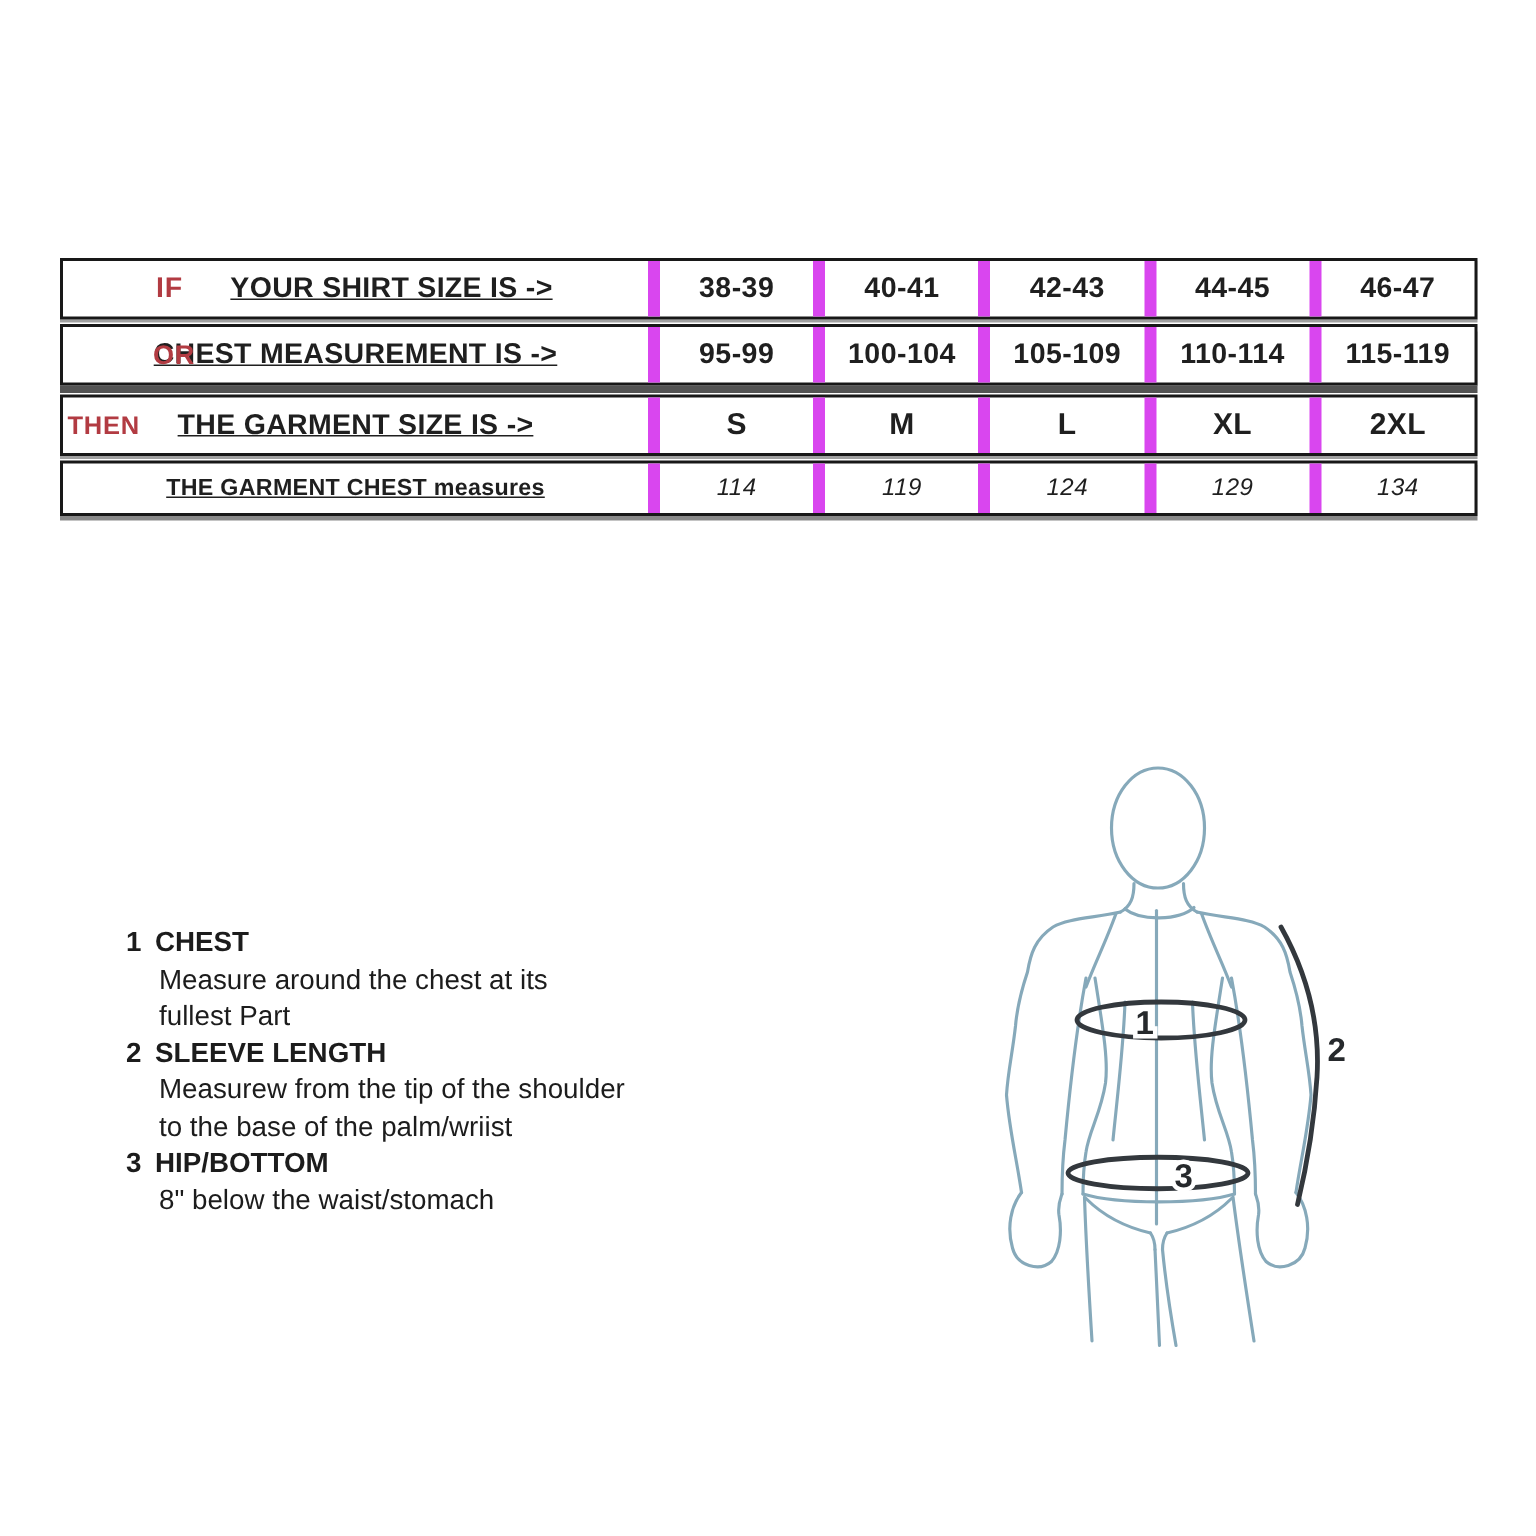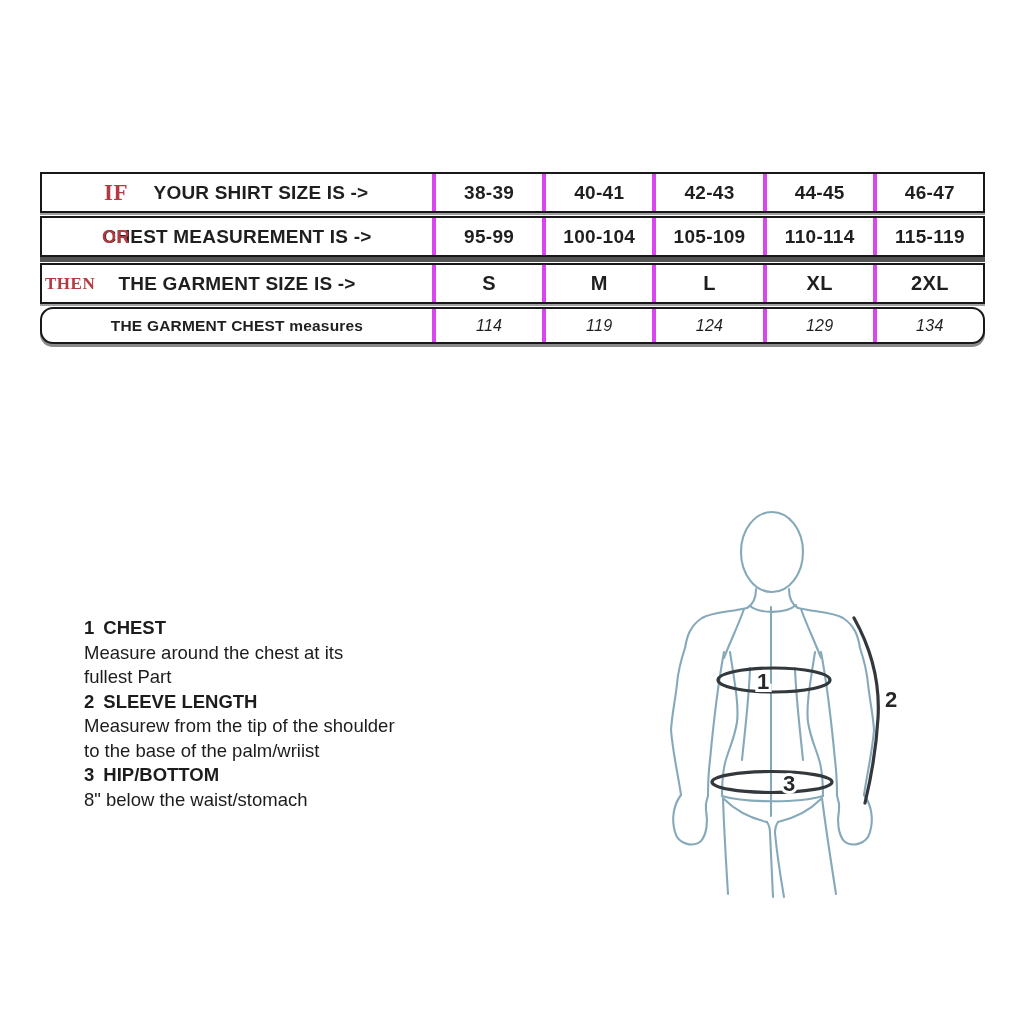--- a/index.html
+++ b/index.html
@@ -8,38 +8,38 @@
     font-family:"Liberation Sans","DejaVu Sans",sans-serif;color:#1f1f1f;
   }
   
   .size-table{position:absolute;left:40px;top:172px;width:945px;display:flex;flex-direction:column;}
   .trow{
     display:grid;grid-template-columns:390px repeat(5,1fr);
     border:2px solid #181818;background:#fff;margin-bottom:3px;
     box-shadow:0 2px 0 rgba(45,45,45,.45);
   }
   .trow.header,.trow.size{height:37px;}
-  .trow.data{height:33px;border-radius:13px;}
+  .trow.data{height:33px;}
   .trow.shift{box-shadow:0 5px 0 rgba(40,40,40,.8);margin-bottom:6px;}
   .trow:last-child{box-shadow:0 3px 0 rgba(40,40,40,.55);}
   .cell{display:flex;align-items:center;justify-content:center;position:relative;}
-  .val-cell{border-left:4px solid #d946ef;font-weight:600;font-size:19px;letter-spacing:.3px;}
+  .val-cell{border-left:8px solid #d946ef;font-weight:600;font-size:19px;letter-spacing:.3px;}
   .trow.size .val-cell{font-weight:800;font-size:20px;}
   .trow.data .val-cell{font-weight:500;font-size:16px;font-style:italic;}
-  .label-cell .lbl{font-weight:700;font-size:19px;letter-spacing:.2px;white-space:nowrap;}
+  .label-cell .lbl{font-weight:700;font-size:19px;letter-spacing:.2px;white-space:nowrap;text-decoration:underline;}
   .trow.data .label-cell .lbl{font-size:15.5px;font-weight:600;}
   .kw{position:absolute;top:50%;transform:translateY(-50%);color:#b23b42;font-weight:800;font-size:18px;letter-spacing:.5px;}
-  .kw-if .kw{left:62px;font-size:23px;font-family:Liberation Serif, serif;}
+  .kw-if .kw{left:62px;font-size:19px;}
   .kw-or .kw{left:60px;}
-  .kw-then .kw{left:3px;font-size:17px;font-family:Liberation Serif, serif;}
+  .kw-then .kw{left:3px;font-size:17px;}
   .kw-if .lbl{padding-left:48px;}
   
   .instructions{position:absolute;left:84px;top:616px;font-size:18.5px;line-height:24.5px;font-weight:500;color:#1c1c1c;}
   .item-title{display:flex;gap:9px;font-weight:600;}
-  .item-line{}
+  .item-line{margin-left:22px;}
   
   .figure-wrap{position:absolute;left:650px;top:500px;width:320px;height:400px;}
 </style>
 </head>
 <body>
 
 <div class="canvas">
 
   <div class="size-table" id="size-table">
       <div class="trow header kw-if">

